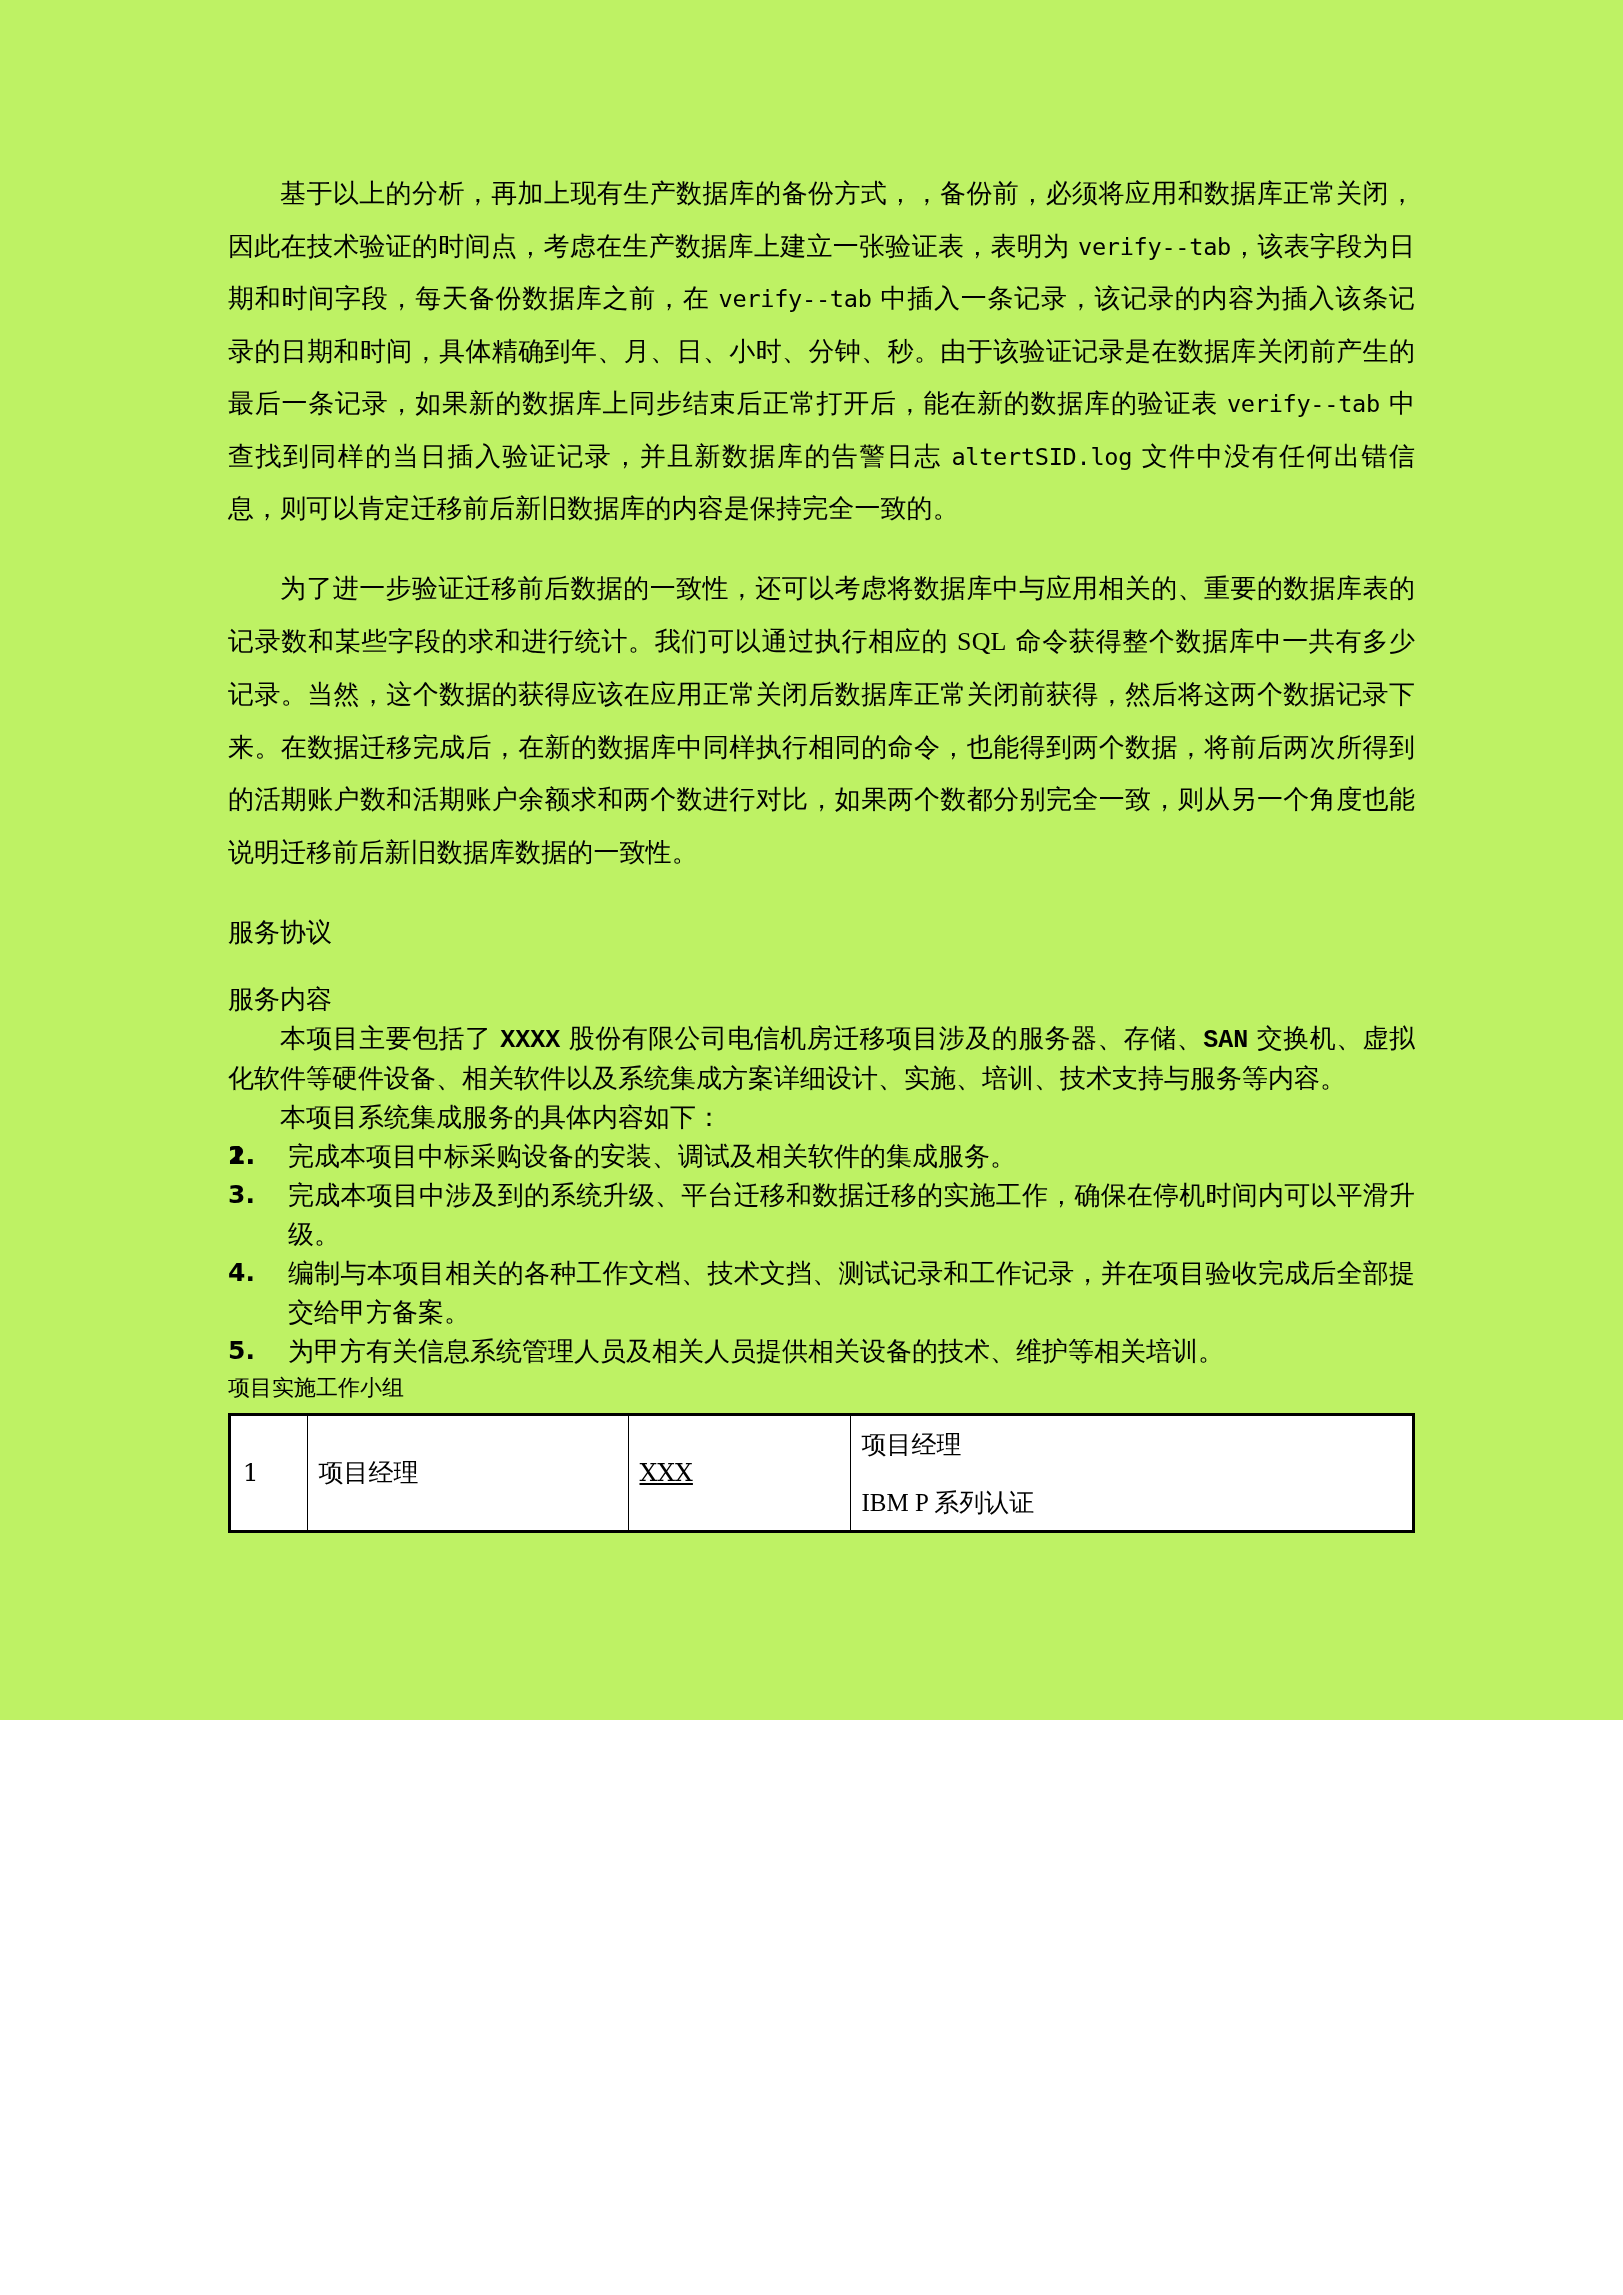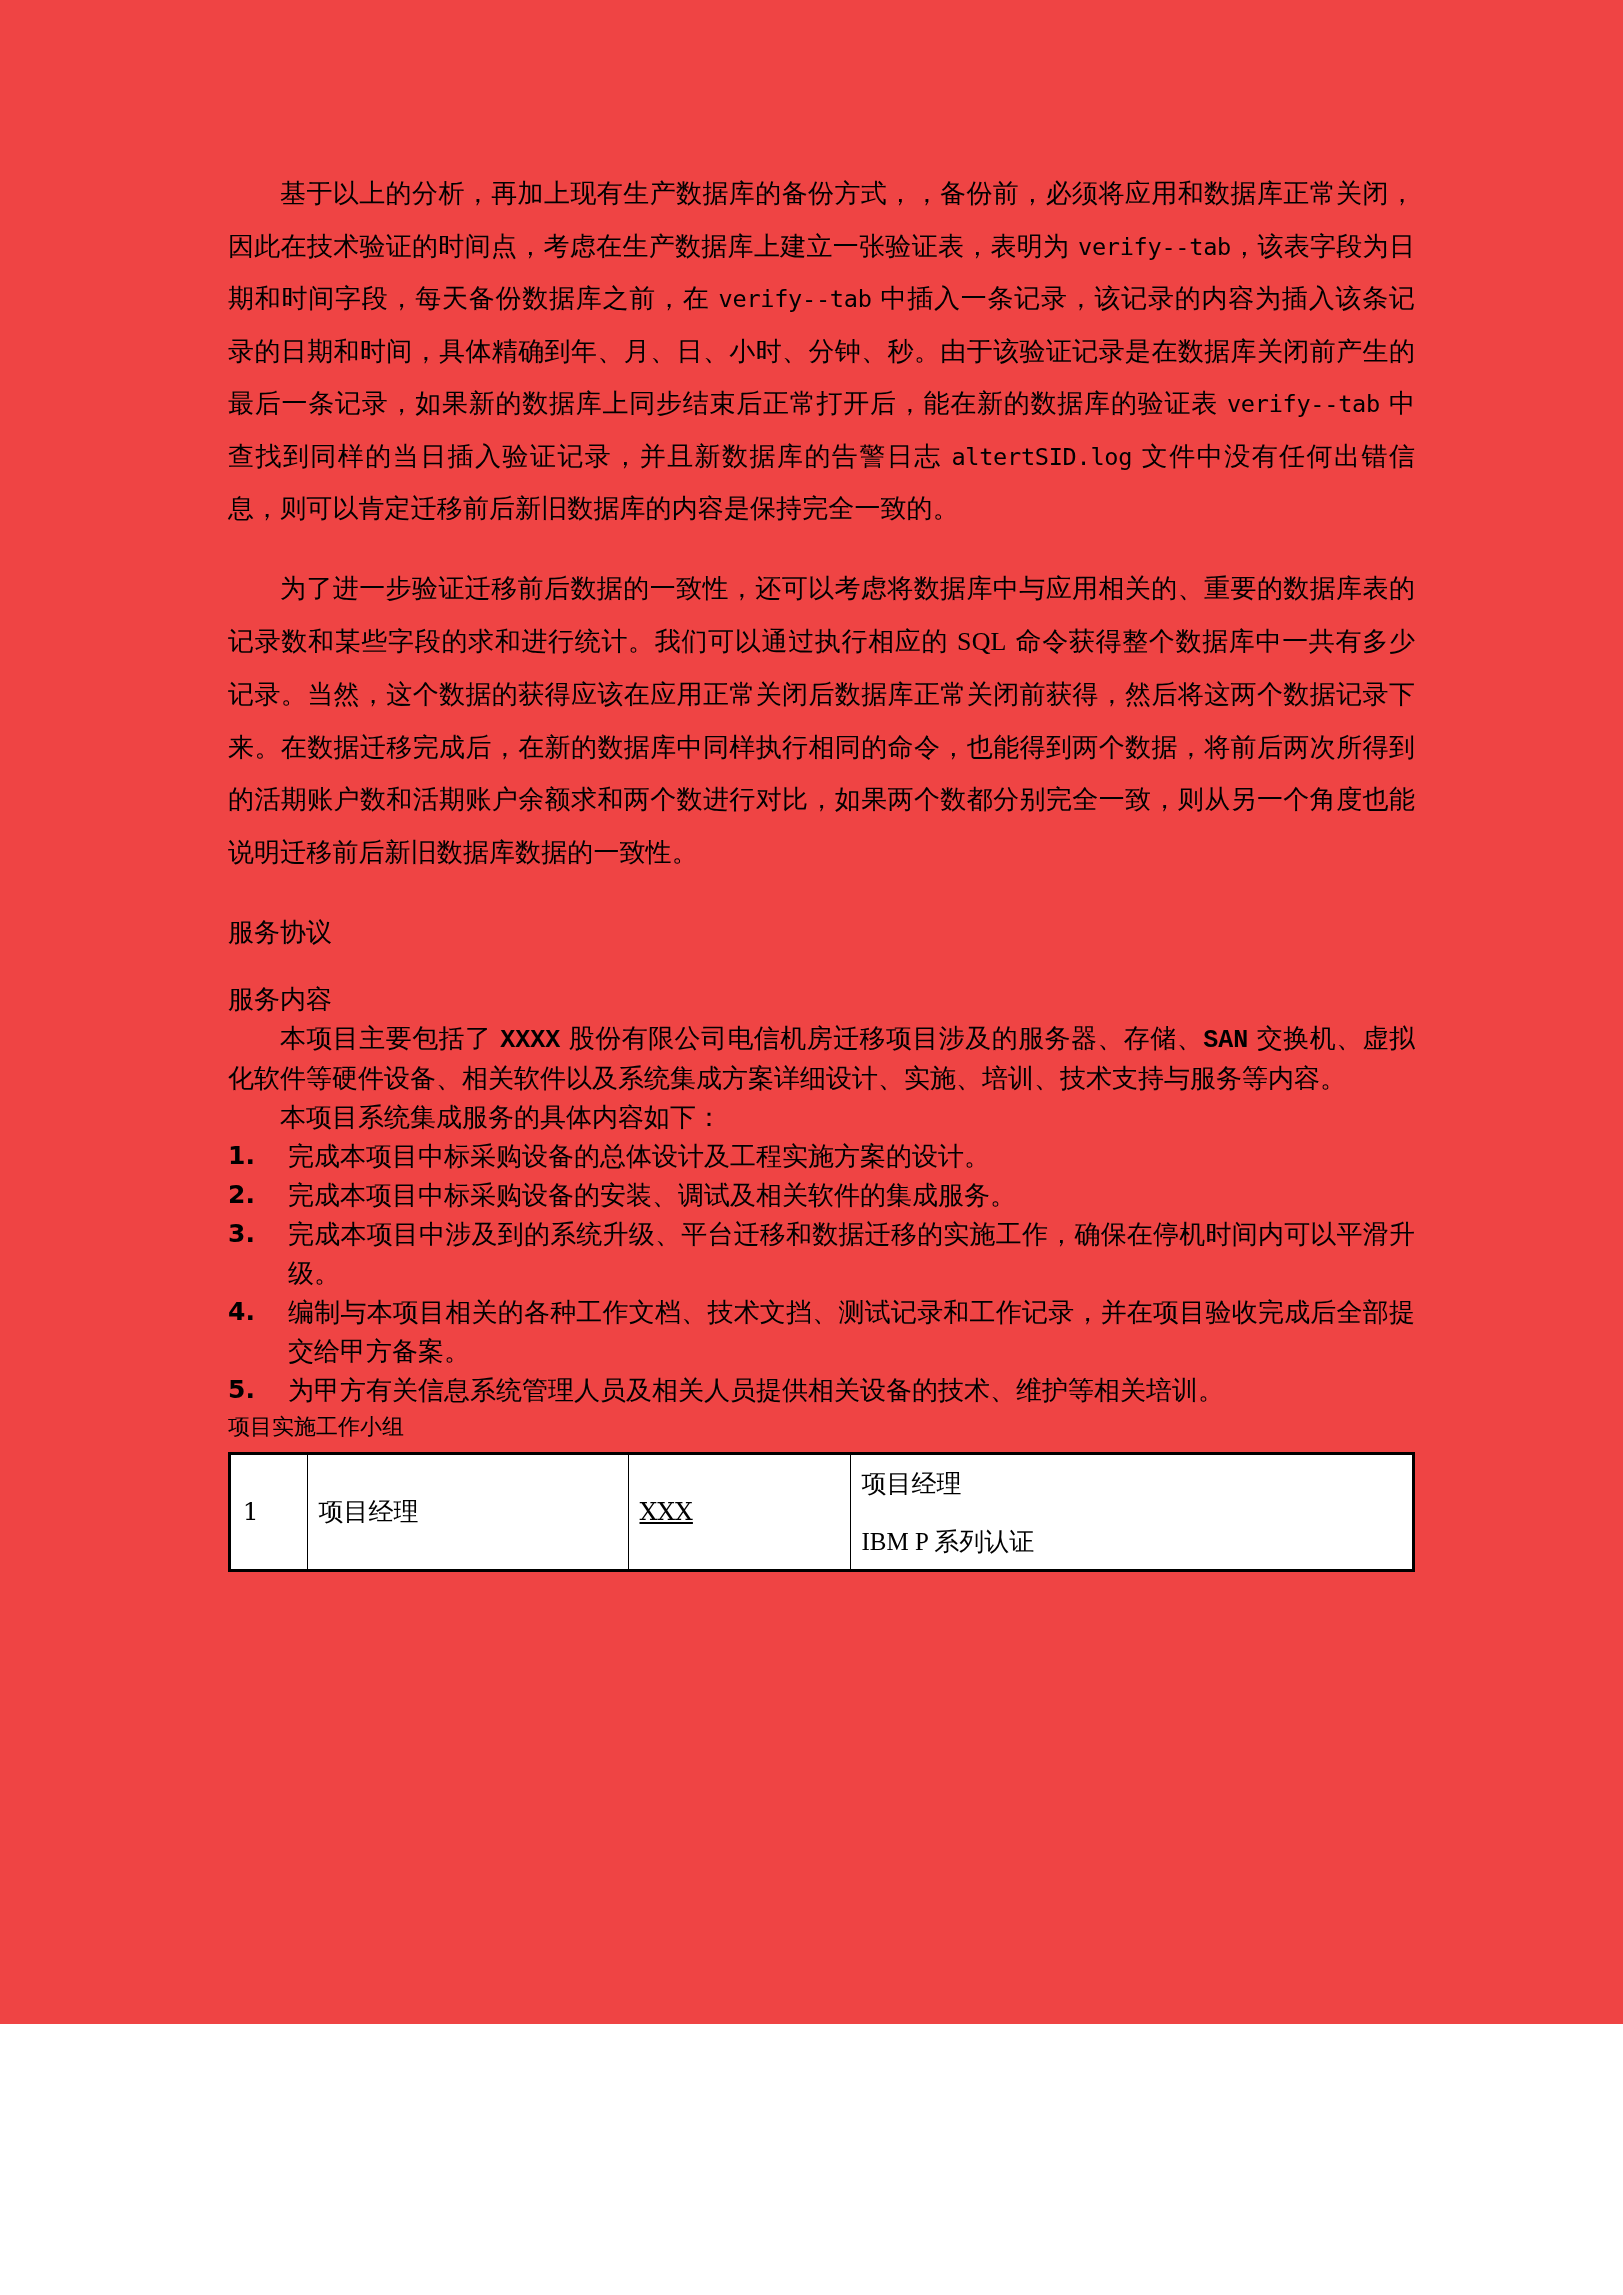--- a/index.html
+++ b/index.html
@@ -7,22 +7,22 @@
     padding: 0;
     background: #ffffff;
   }
   body {
     font-family: "DejaVu Serif", "Liberation Serif", serif;
     color: #000000;
   }
   .page {
     position: relative;
     width: 1623px;
-    height: 2024px;
-    background: #ef4444;
+    height: 1720px;
+    background: #bef264;
     box-sizing: border-box;
     overflow: hidden;
   }
   .content {
     position: absolute;
     left: 228px;
     top: 167px;
     width: 1187px;
   }
 
@@ -145,21 +145,21 @@
 
     <p class="heading gap-before-heading">服务协议</p>
 
     <p class="heading" style="margin-top:26px;">服务内容</p>
 
     <p class="para-tight" id="p-intro"><span>本项目主要包括了 </span><span class="sans-b">XXXX</span><span> 股份有限公司电信机房迁移项目涉及的服务器、存储、</span><span class="sans-b">SAN</span><span> 交换机、虚拟化软件等硬件设备、相关软件以及系统集成方案详细设计、实施、培训、技术支持与服务等内容。</span></p>
 
     <p class="para-tight">本项目系统集成服务的具体内容如下：</p>
 
     <ol class="numlist" id="numlist">
-        <li><span class="marker">1.</span><span>完成本项目中标采购设备的总体设计及工程实施方案的设计。</span></li>
+        <li><span class="marker">1.</span></li>
         <li><span class="marker">2.</span><span>完成本项目中标采购设备的安装、调试及相关软件的集成服务。</span></li>
         <li><span class="marker">3.</span><span>完成本项目中涉及到的系统升级、平台迁移和数据迁移的实施工作，确保在停机时间内可以平滑升级。</span></li>
         <li><span class="marker">4.</span><span>编制与本项目相关的各种工作文档、技术文挡、测试记录和工作记录，并在项目验收完成后全部提交给甲方备案。</span></li>
         <li><span class="marker">5.</span><span>为甲方有关信息系统管理人员及相关人员提供相关设备的技术、维护等相关培训。</span></li>
       </ol>
 
     <p class="label-plain">项目实施工作小组</p>
 
     <div class="tbl-wrap">
       <table class="team">

